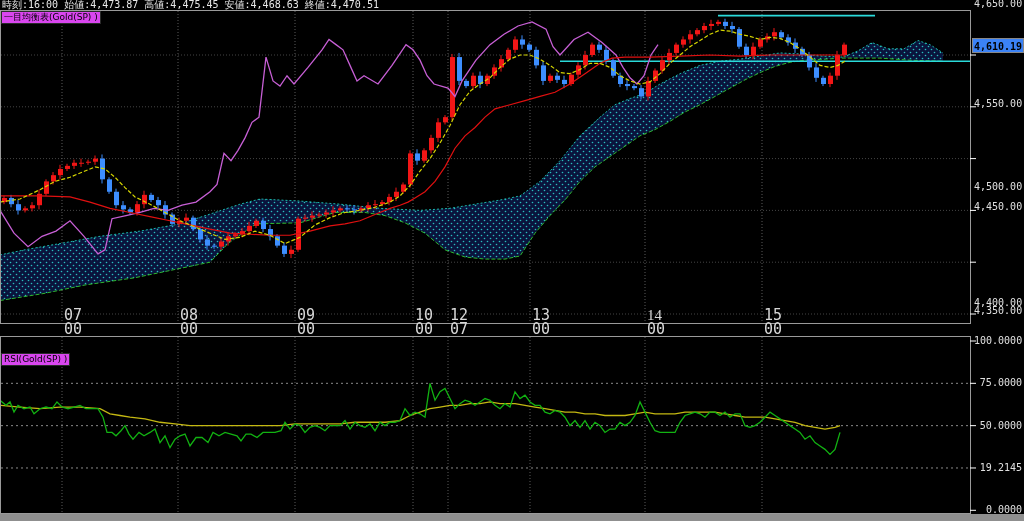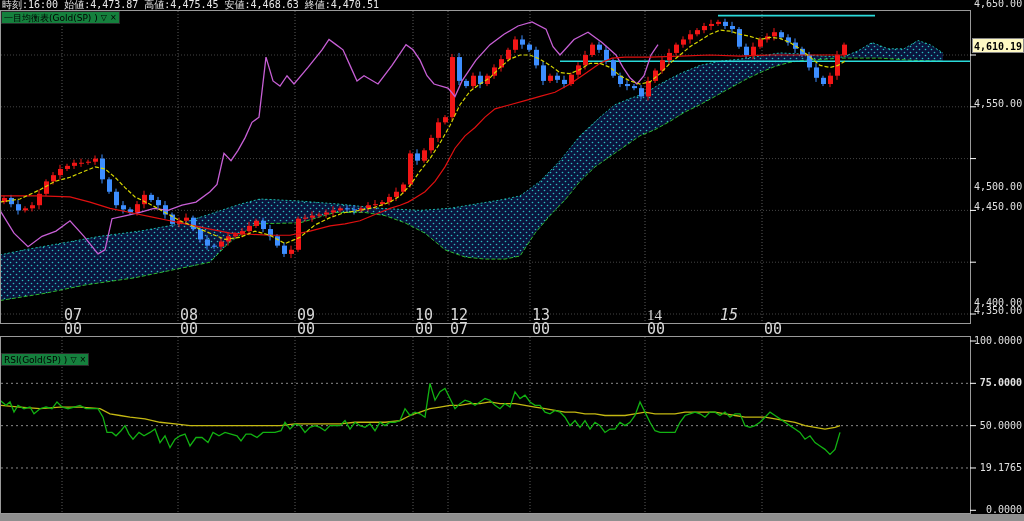--- a/index.html
+++ b/index.html
@@ -3,30 +3,30 @@
 <meta charset="utf-8">
 <style>
   html,body{margin:0;padding:0;background:#000;}
   #screen{position:relative;width:1024px;height:521px;background:#000;overflow:hidden;
           font-family:"DejaVu Sans Mono","Liberation Sans",sans-serif;}
   .quote-bar{position:absolute;left:2px;top:0;height:10px;line-height:10px;color:#e8e8e8;
              font-size:10px;white-space:pre;letter-spacing:0;}
   .panel{position:absolute;background:#000;border:1px solid #9a9a9a;box-sizing:border-box;}
   #main-panel{left:0;top:10px;width:971px;height:314px;}
   #rsi-panel{left:0;top:336px;width:971px;height:178px;}
-  .chip{position:absolute;display:flex;align-items:center;gap:3px;background:#15803d;color:#000;
+  .chip{position:absolute;display:flex;align-items:center;gap:3px;background:#d946ef;color:#000;
         border:1px solid #2a2a2a;font-size:9px;line-height:10px;height:11px;padding:0 2px;z-index:20;
-        font-family:"DejaVu Sans","Liberation Sans",sans-serif;}
+        font-family:"DejaVu Sans","Liberation Sans",sans-serif;flex-direction:column;}
   .chip .chip-ic{font-size:8px;cursor:default;}
   #main-chip{left:1px;top:11px;}
   #rsi-chip{left:1px;top:353px;}
   #chart-svg{position:absolute;left:0;top:0;z-index:5;pointer-events:none;}
   .axis-label{position:absolute;left:974px;width:48px;text-align:right;color:#e0e0e0;
               font-size:10px;line-height:10px;z-index:8;}
-  .cur-price{position:absolute;left:972px;top:38px;width:52px;height:15px;background:#fef9c3;
+  .cur-price{position:absolute;left:972px;top:38px;width:52px;height:15px;background:#3b82f6;
              color:#000;font-weight:bold;font-size:10px;line-height:15px;text-align:center;z-index:9;
              border:1px solid #888;box-sizing:border-box;}
   .x-day,.x-time{position:absolute;color:#d8d8d8;font-size:15px;line-height:9px;z-index:6;}
   #bottom-strip{position:absolute;left:0;top:514px;width:1024px;height:7px;background:#8f8f8f;}
 </style>
 </head>
 <body>
 
 <div id="screen">
   <div class="quote-bar">時刻:16:00 始値:4,473.87 高値:4,475.45 安値:4,468.63 終値:4,470.51</div>
@@ -359,36 +359,36 @@
   <div id="price-labels">
       <div class="axis-label" style="top: -1px;">4,650.00</div>
       <div class="axis-label" style="top: 98.8px;">4,550.00</div>
       <div class="axis-label" style="top: 150.6px; margin-top: 31px;">4,500.00</div>
       <div class="axis-label" style="top: 202.4px; text-align: center;">4,450.00</div>
       <div class="axis-label" style="top: 254.2px; margin-top: 44px;">4,400.00</div>
       <div class="axis-label" style="top: 306px;">4,350.00</div>
     </div>
   <div id="rsi-labels">
       <div class="axis-label" style="top: 336px;">100.0000</div>
-      <div class="axis-label" style="top: 378.325px; font-weight: bold;">75.0000</div>
+      <div class="axis-label" style="top: 378.325px;">75.0000</div>
       <div class="axis-label" style="top: 420.65px;">50.0000</div>
-      <div class="axis-label" style="top: 462.975px;">19.1765</div>
+      <div class="axis-label" style="top: 462.975px;">19.2145</div>
       <div class="axis-label" style="top: 505.3px;">0.0000</div>
     </div>
   <div id="date-labels">
       <div class="x-day" style="left: 64px; top: 311px;">07</div>
       <div class="x-time" style="left: 64px; top: 325px;">00</div>
       <div class="x-day" style="left: 180px; top: 311px;">08</div>
       <div class="x-time" style="left: 180px; top: 325px;">00</div>
       <div class="x-day" style="left: 297px; top: 311px;">09</div>
       <div class="x-time" style="left: 297px; top: 325px;">00</div>
       <div class="x-day" style="left: 415px; top: 311px;">10</div>
       <div class="x-time" style="left: 415px; top: 325px;">00</div>
       <div class="x-day" style="left: 450px; top: 311px;">12</div>
       <div class="x-time" style="left: 450px; top: 325px;">07</div>
       <div class="x-day" style="left: 532px; top: 311px;">13</div>
       <div class="x-time" style="left: 532px; top: 325px;">00</div>
       <div class="x-day" style="left: 647px; top: 311px; font-family: Liberation Serif, serif;">14</div>
       <div class="x-time" style="left: 647px; top: 325px;">00</div>
-      <div class="x-day" style="left: 720px; top: 311px; font-style: italic;">15</div>
+      <div class="x-day" style="left: 764px; top: 311px;">15</div>
       <div class="x-time" style="left: 764px; top: 325px;">00</div>
     </div>
 </div>
 
 </body></html>

